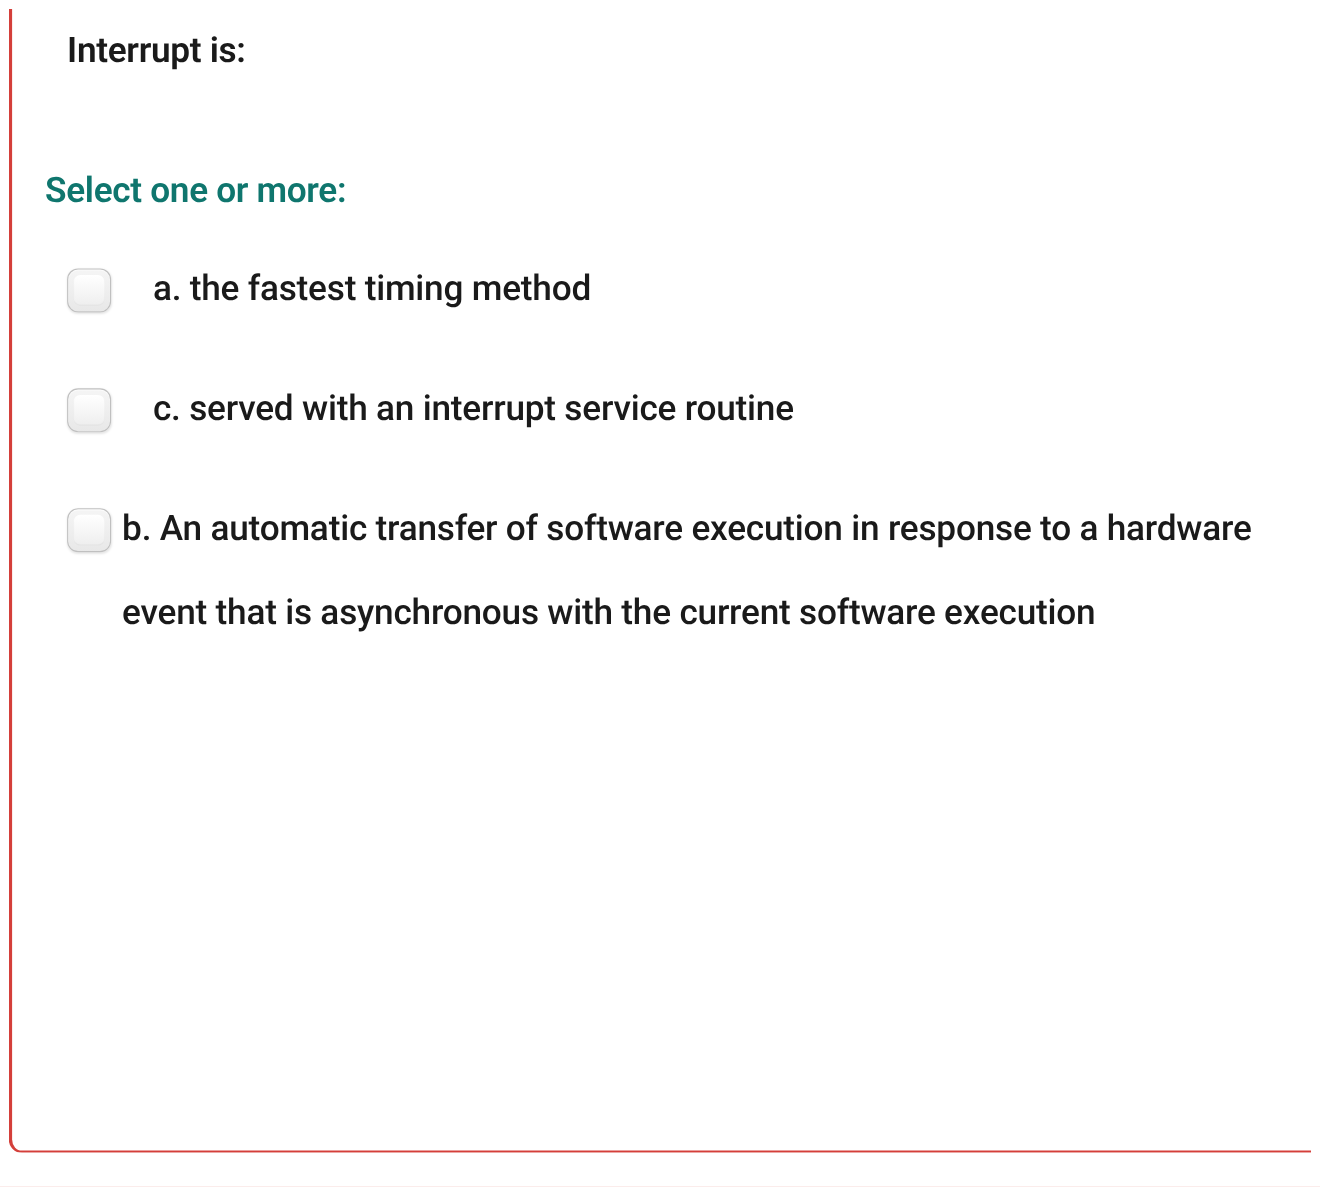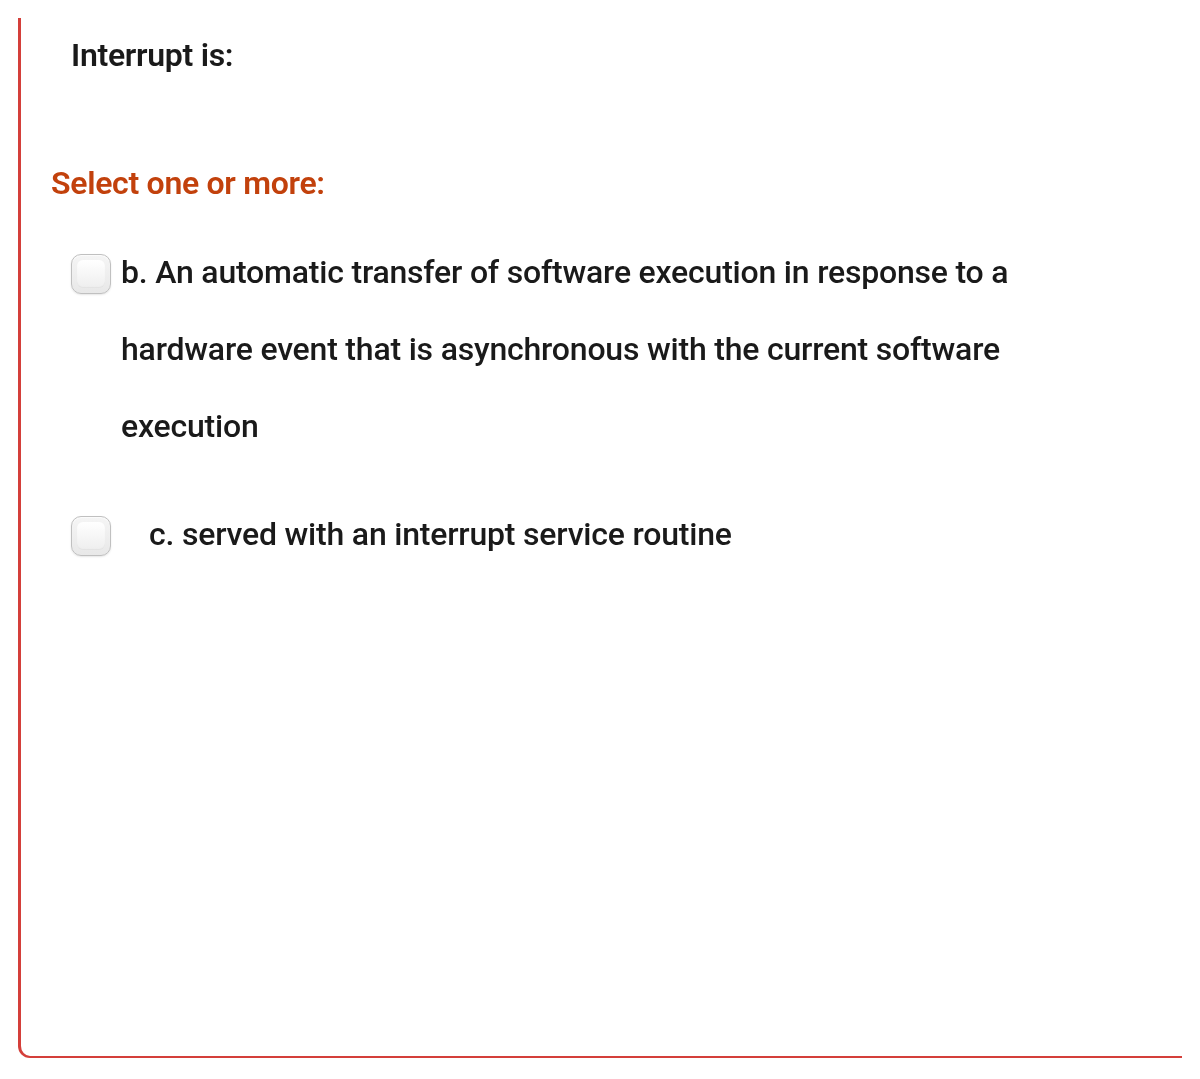--- a/index.html
+++ b/index.html
@@ -12,35 +12,35 @@
       background: #ffffff;
       width: 1200px;
       height: 1079px;
       padding: 0;
     }
     .question-container {
       border-left: 3px solid #d43f3a;
       border-bottom: 2px solid #d43f3a;
       border-bottom-left-radius: 12px;
       padding: 18px 40px 40px 50px;
-      margin: 18px;
+      margin: 8px;
       height: 1040px;
       position: relative;
     }
     .question-text {
       font-size: 32px;
       font-weight: 600;
       color: #1a1a1a;
       margin-bottom: 90px;
       letter-spacing: -0.3px;
     }
     .instruction-text {
       font-size: 32px;
       font-weight: 600;
-      color: #c2410c;
+      color: #0f766e;
       margin-bottom: 50px;
       margin-left: -20px;
       letter-spacing: -0.3px;
     }
     .options-list {
       display: flex;
       flex-direction: column;
       gap: 50px;
     }
     .option-row {
@@ -81,26 +81,30 @@
     }
   </style>
 </head>
 <body>
 
 <div class="question-container">
   <div class="question-text">Interrupt is:</div>
   <div class="instruction-text">Select one or more:</div>
 
   <div class="options-list">
-
     <div class="option-row">
       <div class="checkbox-icon"></div>
-      <span class="option-label option-label-indented">b. An automatic transfer of software execution in response to a hardware event that is asynchronous with the current software execution</span>
+      <span class="option-label">a. the fastest timing method</span>
     </div>
 
     <div class="option-row">
       <div class="checkbox-icon"></div>
       <span class="option-label">c. served with an interrupt service routine</span>
     </div>
 
+    <div class="option-row">
+      <div class="checkbox-icon"></div>
+      <span class="option-label option-label-indented">b. An automatic transfer of software execution in response to a hardware event that is asynchronous with the current software execution</span>
+    </div>
+
 
   </div>
 </div>
 
 </body></html>

